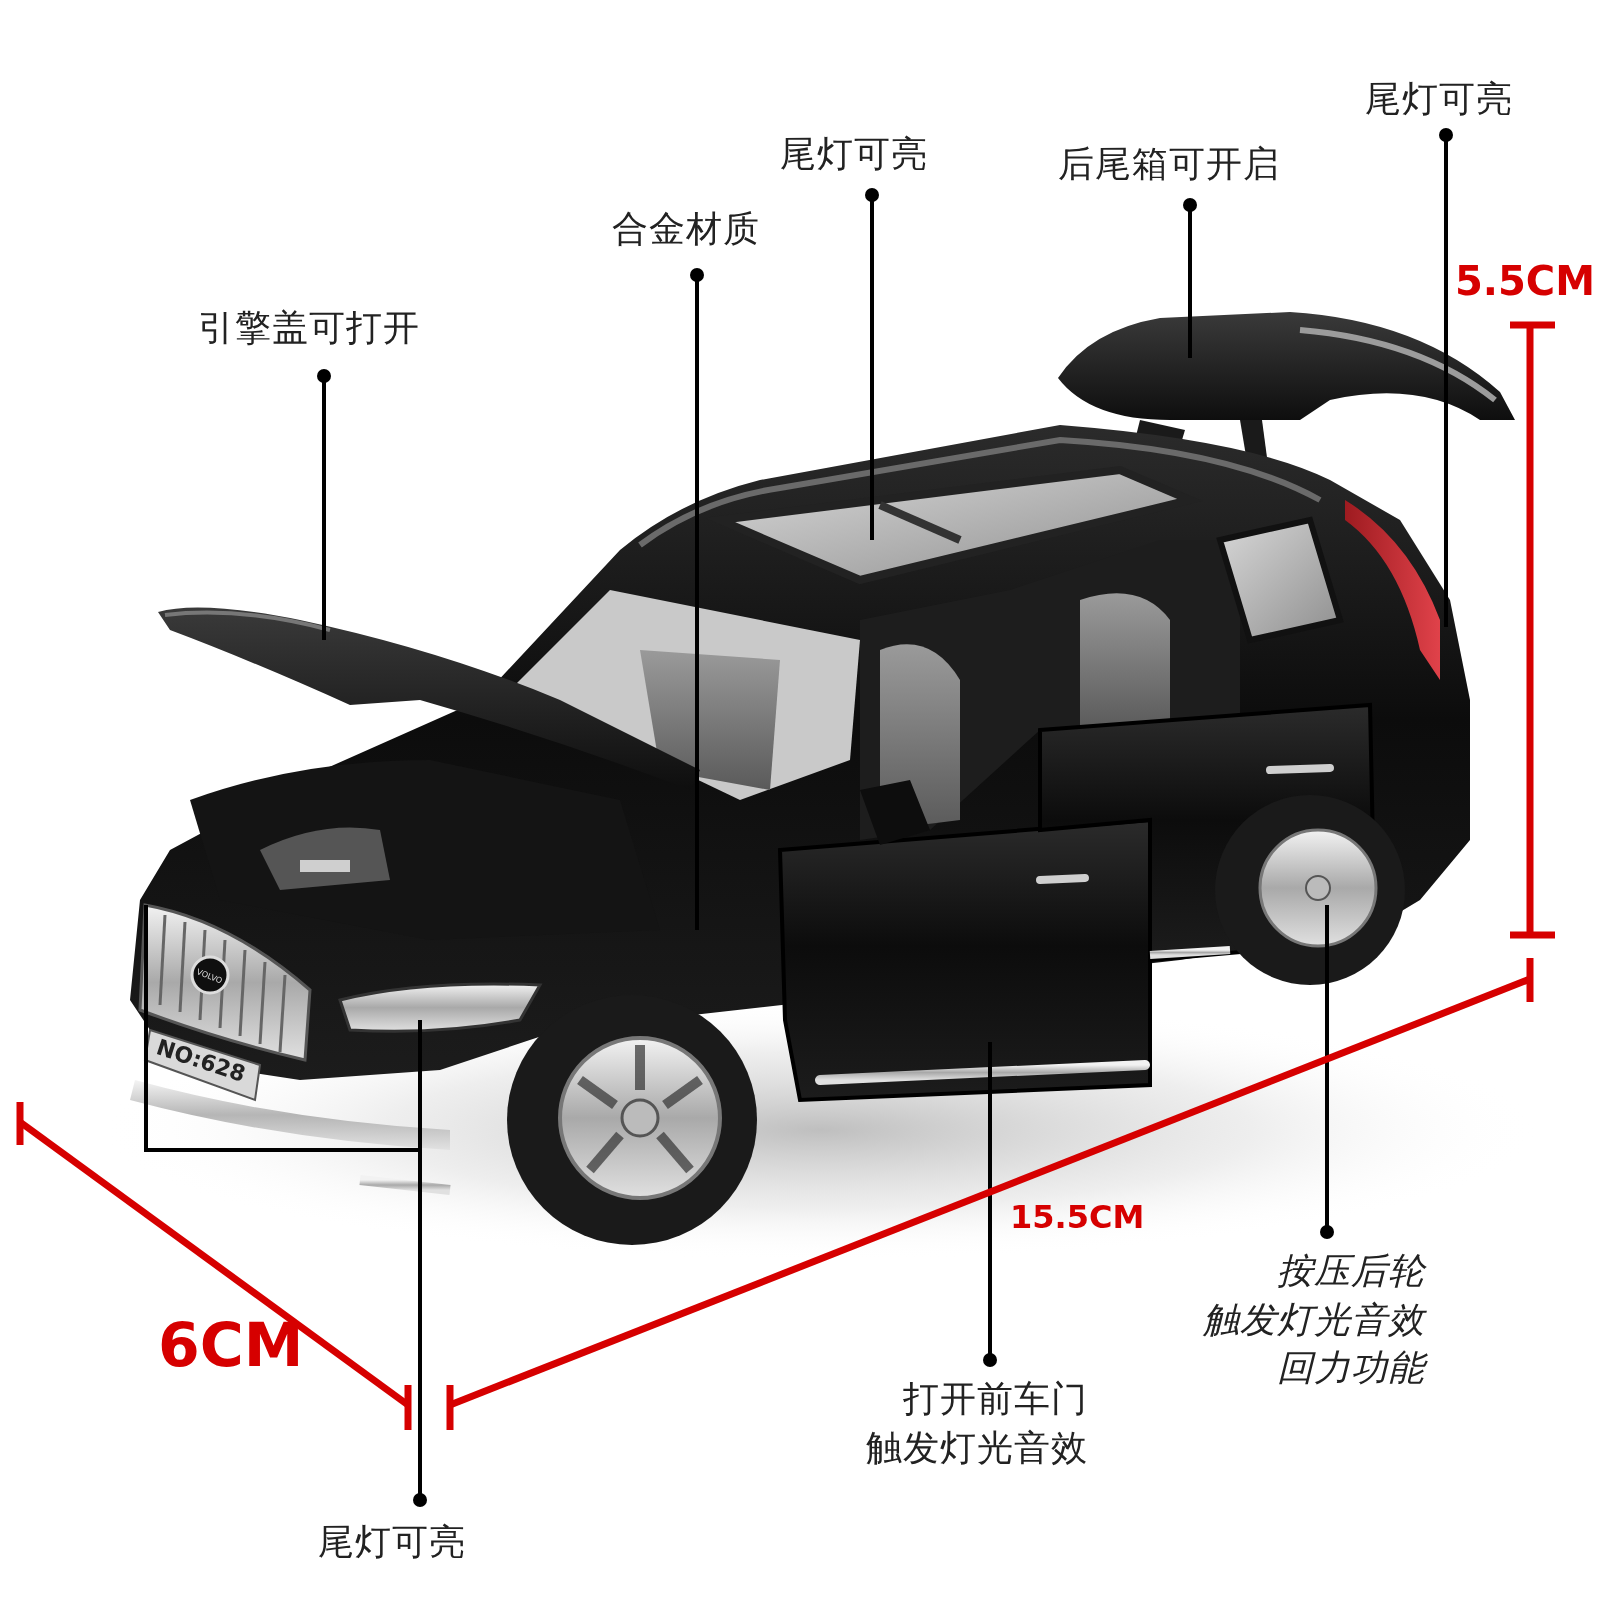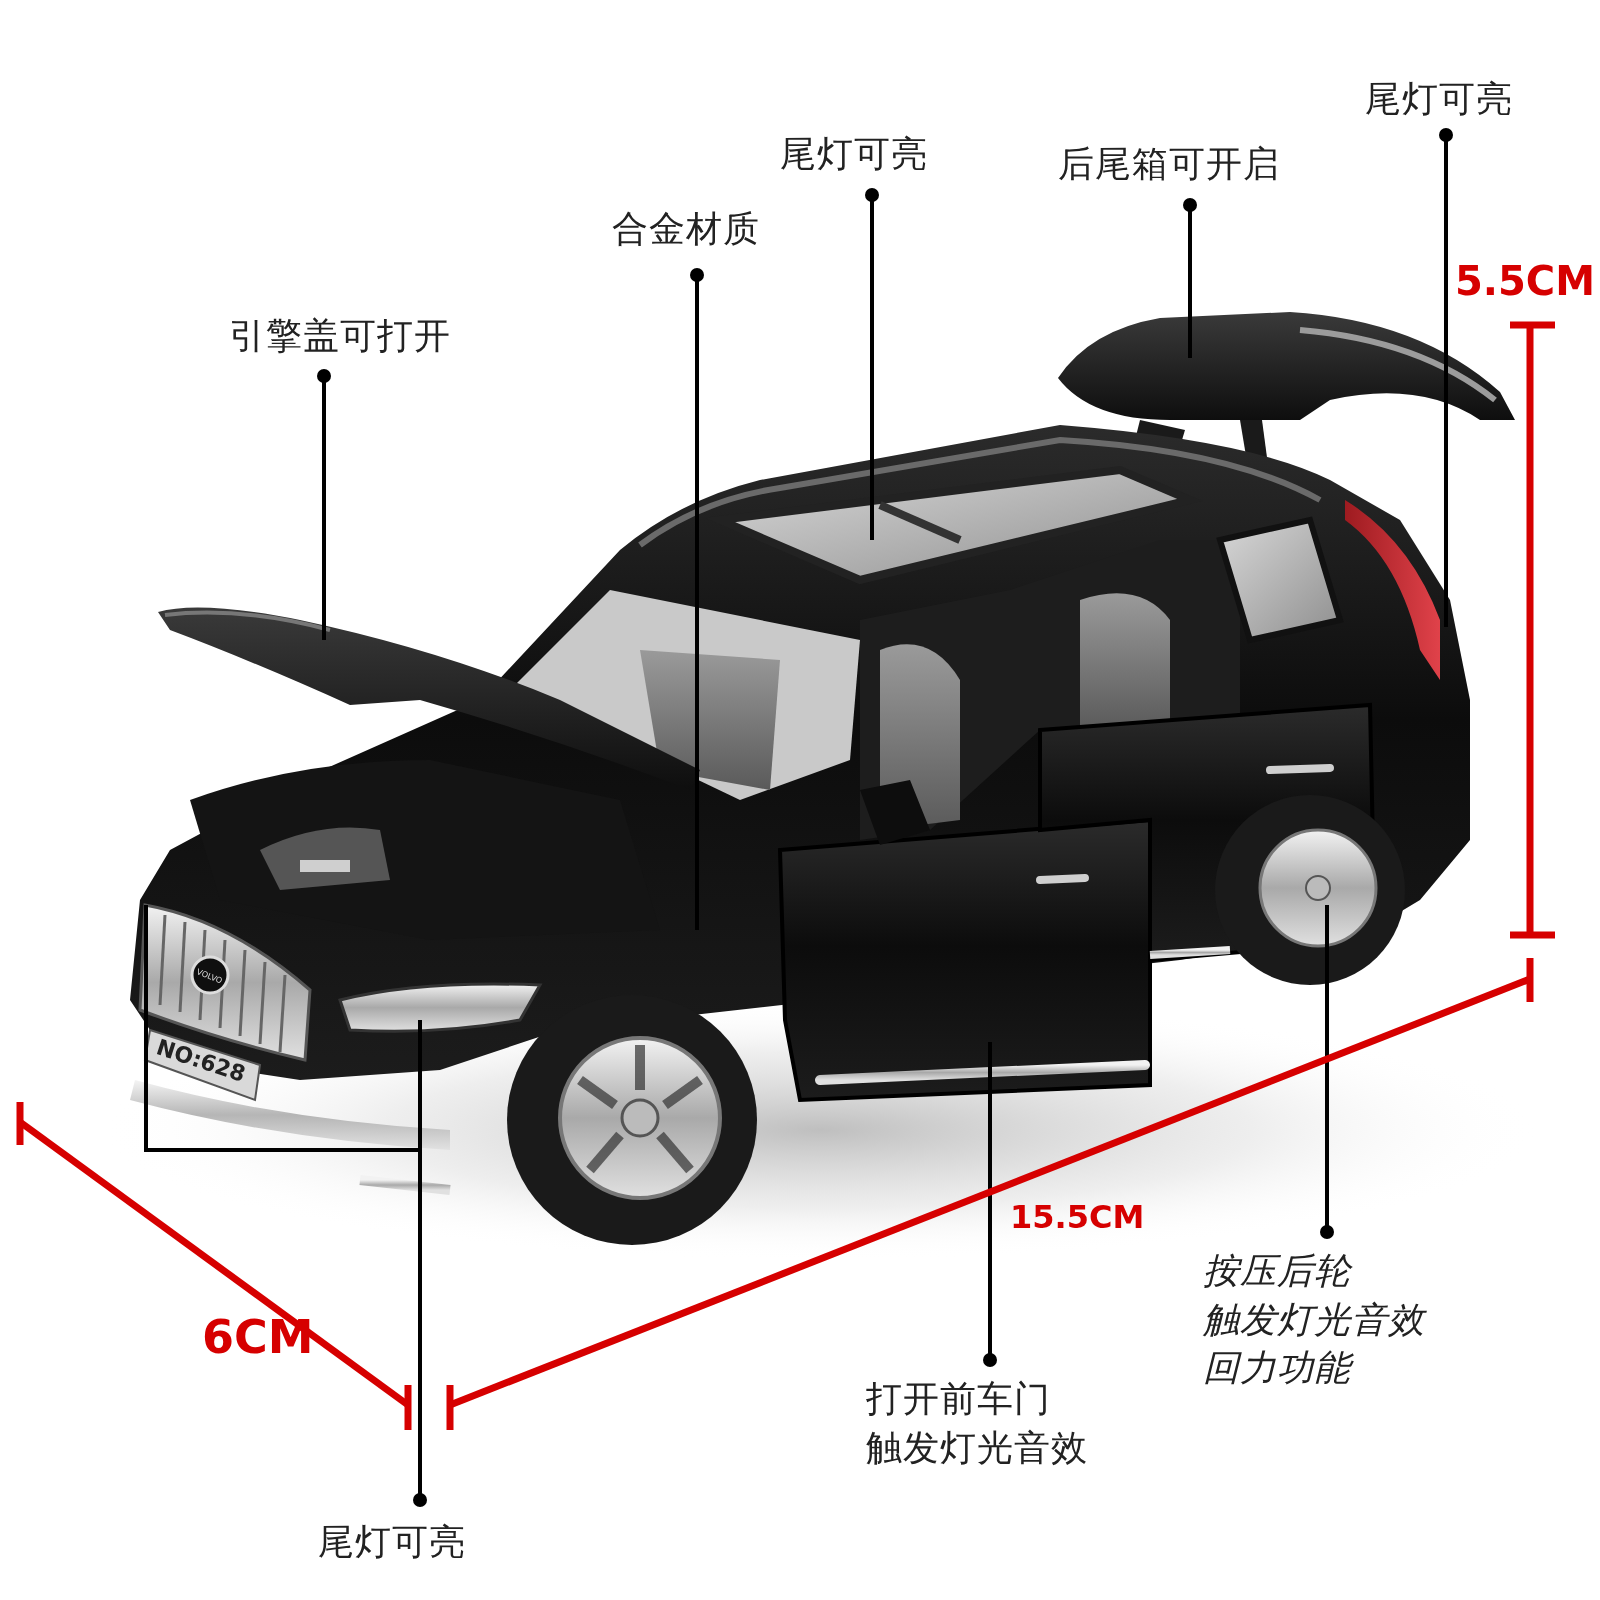--- a/index.html
+++ b/index.html
@@ -1,21 +1,21 @@
 <!DOCTYPE html>
 <html><head>
 <meta charset="utf-8">
 <style>
   html,body{margin:0;padding:0;background:#ffffff;}
   body{width:1600px;height:1600px;position:relative;overflow:hidden;
        font-family:"DejaVu Sans","Liberation Sans",sans-serif;}
   .stage{position:absolute;left:0;top:0;width:1600px;height:1600px;}
   svg.art{position:absolute;left:0;top:0;width:1600px;height:1600px;}
   .label{position:absolute;color:#222222;font-size:36px;line-height:1.35;
-         text-align:left;white-space:nowrap;letter-spacing:1px;}
+         text-align:right;white-space:nowrap;letter-spacing:1px;}
   .dim{position:absolute;color:#d60000;font-weight:bold;
        font-family:"DejaVu Sans","Liberation Sans",sans-serif;white-space:nowrap;}
 </style>
 </head>
 <body>
 
 <div class="stage">
 
   <svg class="art" viewBox="0 0 1600 1600">
     <defs>
@@ -174,21 +174,21 @@
       <line x1="450" y1="1405" x2="1530" y2="979"></line>
       <line x1="450" y1="1385" x2="450" y2="1430"></line>
       <line x1="1530" y1="958" x2="1530" y2="1002"></line>
 
       <line x1="20" y1="1122" x2="408" y2="1405"></line>
       <line x1="20" y1="1102" x2="20" y2="1145"></line>
       <line x1="408" y1="1385" x2="408" y2="1430"></line>
     </g>
   </svg>
 
-  <div class="label" style="left:198px;top:312px;margin-left:31px;">
+  <div class="label" style="left:198px;top:304px;">
     <span>引擎盖可打开</span>
   </div>
   <div class="label" style="left:612px;top:205px;">
     <span>合金材质</span>
   </div>
   <div class="label" style="left:780px;top:130px;">
     <span>尾灯可亮</span>
   </div>
   <div class="label" style="left:1058px;top:140px;">
     <span>后尾箱可开启</span>
@@ -204,14 +204,14 @@
     <div>触发灯光音效</div>
   </div>
   <div class="label" style="left:1203px;top:1247px;font-style:italic;">
     <div>按压后轮</div>
     <div>触发灯光音效</div>
     <div>回力功能</div>
   </div>
 
   <div class="dim" style="left:1455px;top:258px;font-size:40px;text-align:center;">5.5CM</div>
   <div class="dim" style="left:1010px;top:1198px;font-size:32px;">15.5CM</div>
-  <div class="dim" style="left:158px;top:1310px;font-size:46px;margin-left:44px;">6CM</div>
+  <div class="dim" style="left:158px;top:1310px;font-size:60px;">6CM</div>
 </div>
 
 </body></html>

